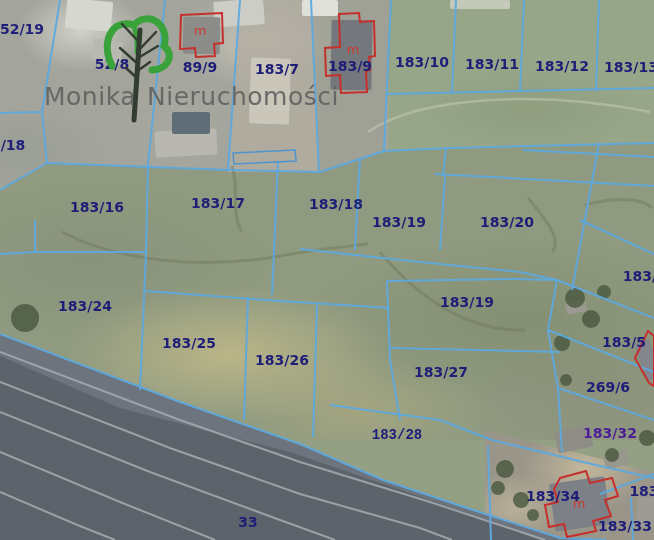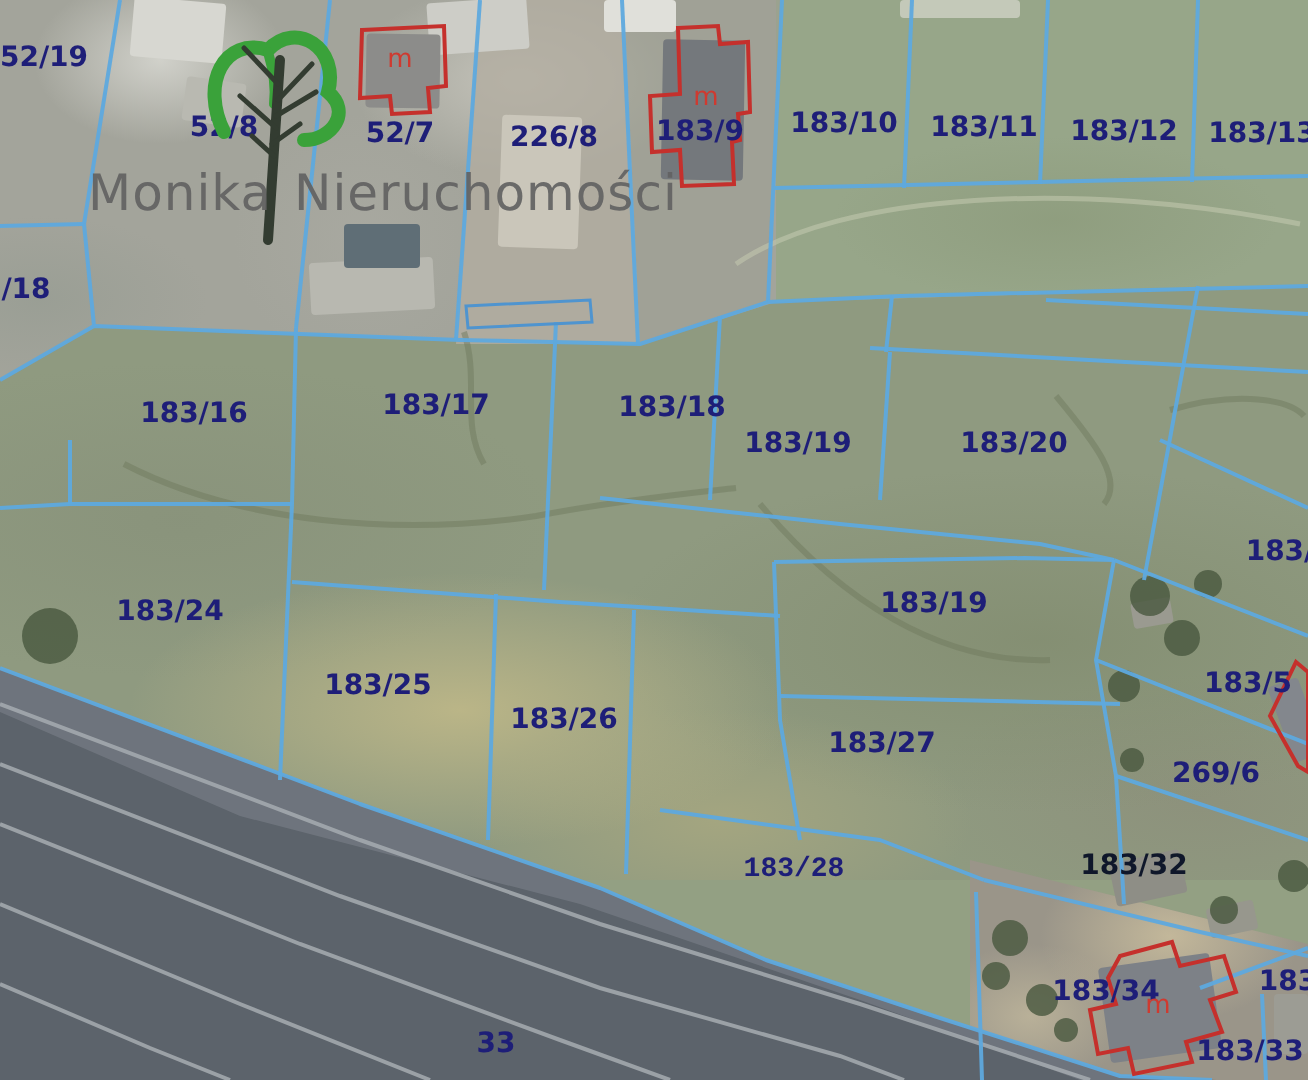--- a/index.html
+++ b/index.html
@@ -161,42 +161,42 @@
       <polygon points="233,153 295,150 296,161 234,164" fill="none" stroke="#4f94cf" stroke-width="1.5"></polygon>
       <polygon points="181,15 222,13 223,43 214,44 215,56 196,57 195,48 180,49" fill="none" stroke="#c5302c" stroke-width="2" stroke-linejoin="miter"></polygon>
       <polygon points="339,14 359,13 360,22 374,21 375,56 369,57 370,70 366,71 367,92 341,93 340,75 326,76 325,48 340,47" fill="none" stroke="#c5302c" stroke-width="2" stroke-linejoin="miter"></polygon>
       <polygon points="648,331 654,336 654,386 649,383 635,358" fill="none" stroke="#c5302c" stroke-width="2" stroke-linejoin="miter"></polygon>
       <polygon points="560,478 586,471 590,483 612,478 618,496 605,500 611,516 593,521 596,531 567,537 564,524 549,527 545,505 558,502 554,489" fill="none" stroke="#c5302c" stroke-width="2" stroke-linejoin="miter"></polygon>
     </svg>
 
   <div id="labels">
       <div class="parcel-label" style="left: 22px; top: 29px; color: rgb(30, 30, 120);">52/19</div>
       <div class="parcel-label" style="left: 112px; top: 64px; color: rgb(30, 30, 120);">52/8</div>
-      <div class="parcel-label" style="left: 200px; top: 67px; color: rgb(30, 30, 120);">52/7</div>
-      <div class="parcel-label" style="left: 277px; top: 69px; color: rgb(30, 30, 120);">226/8</div>
+      <div class="parcel-label" style="left: 200px; top: 67px; color: rgb(30, 30, 120);">89/9</div>
+      <div class="parcel-label" style="left: 277px; top: 69px; color: rgb(30, 30, 120);">183/7</div>
       <div class="parcel-label" style="left: 350px; top: 66px; color: rgb(30, 30, 120);">183/9</div>
       <div class="parcel-label" style="left: 422px; top: 62px; color: rgb(30, 30, 120);">183/10</div>
       <div class="parcel-label" style="left: 492px; top: 64px; color: rgb(30, 30, 120);">183/11</div>
       <div class="parcel-label" style="left: 562px; top: 66px; color: rgb(30, 30, 120);">183/12</div>
       <div class="parcel-label" style="left: 631px; top: 67px; color: rgb(30, 30, 120);">183/13</div>
       <div class="parcel-label" style="left: 13px; top: 145px; color: rgb(30, 30, 120);">/18</div>
       <div class="parcel-label" style="left: 97px; top: 207px; color: rgb(30, 30, 120);">183/16</div>
       <div class="parcel-label" style="left: 218px; top: 203px; color: rgb(30, 30, 120);">183/17</div>
       <div class="parcel-label" style="left: 336px; top: 204px; color: rgb(30, 30, 120);">183/18</div>
       <div class="parcel-label" style="left: 399px; top: 222px; color: rgb(30, 30, 120);">183/19</div>
       <div class="parcel-label" style="left: 507px; top: 222px; color: rgb(30, 30, 120);">183/20</div>
       <div class="parcel-label" style="left: 640px; top: 276px; color: rgb(30, 30, 120);">183/</div>
       <div class="parcel-label" style="left: 85px; top: 306px; color: rgb(30, 30, 120);">183/24</div>
       <div class="parcel-label" style="left: 467px; top: 302px; color: rgb(30, 30, 120);">183/19</div>
       <div class="parcel-label" style="left: 189px; top: 343px; color: rgb(30, 30, 120);">183/25</div>
       <div class="parcel-label" style="left: 282px; top: 360px; color: rgb(30, 30, 120);">183/26</div>
       <div class="parcel-label" style="left: 624px; top: 342px; color: rgb(30, 30, 120);">183/5</div>
       <div class="parcel-label" style="left: 441px; top: 372px; color: rgb(30, 30, 120);">183/27</div>
       <div class="parcel-label" style="left: 608px; top: 387px; color: rgb(30, 30, 120);">269/6</div>
-      <div class="parcel-label" style="left: 567px; top: 433px; color: #0f172a;">183/32</div>
+      <div class="parcel-label" style="left: 610px; top: 433px; color: #4c1d95;">183/32</div>
       <div class="parcel-label" style="left: 397px; top: 435px; color: rgb(30, 30, 120); font-family: Liberation Mono, monospace;">183/28</div>
       <div class="parcel-label" style="left: 553px; top: 496px; color: rgb(30, 30, 120);">183/34</div>
       <div class="parcel-label" style="left: 644px; top: 491px; color: rgb(30, 30, 120);">183</div>
       <div class="parcel-label" style="left: 625px; top: 526px; color: rgb(30, 30, 120);">183/33</div>
       <div class="parcel-label" style="left: 248px; top: 522px; color: rgb(30, 30, 120);">33</div>
       <div class="m-mark" style="left: 200px; top: 30px; color: rgb(207, 58, 48);">m</div>
       <div class="m-mark" style="left: 353px; top: 49px; color: rgb(207, 58, 48);">m</div>
       <div class="m-mark" style="left: 579px; top: 503px; color: rgb(207, 58, 48);">m</div>
     </div>
 

